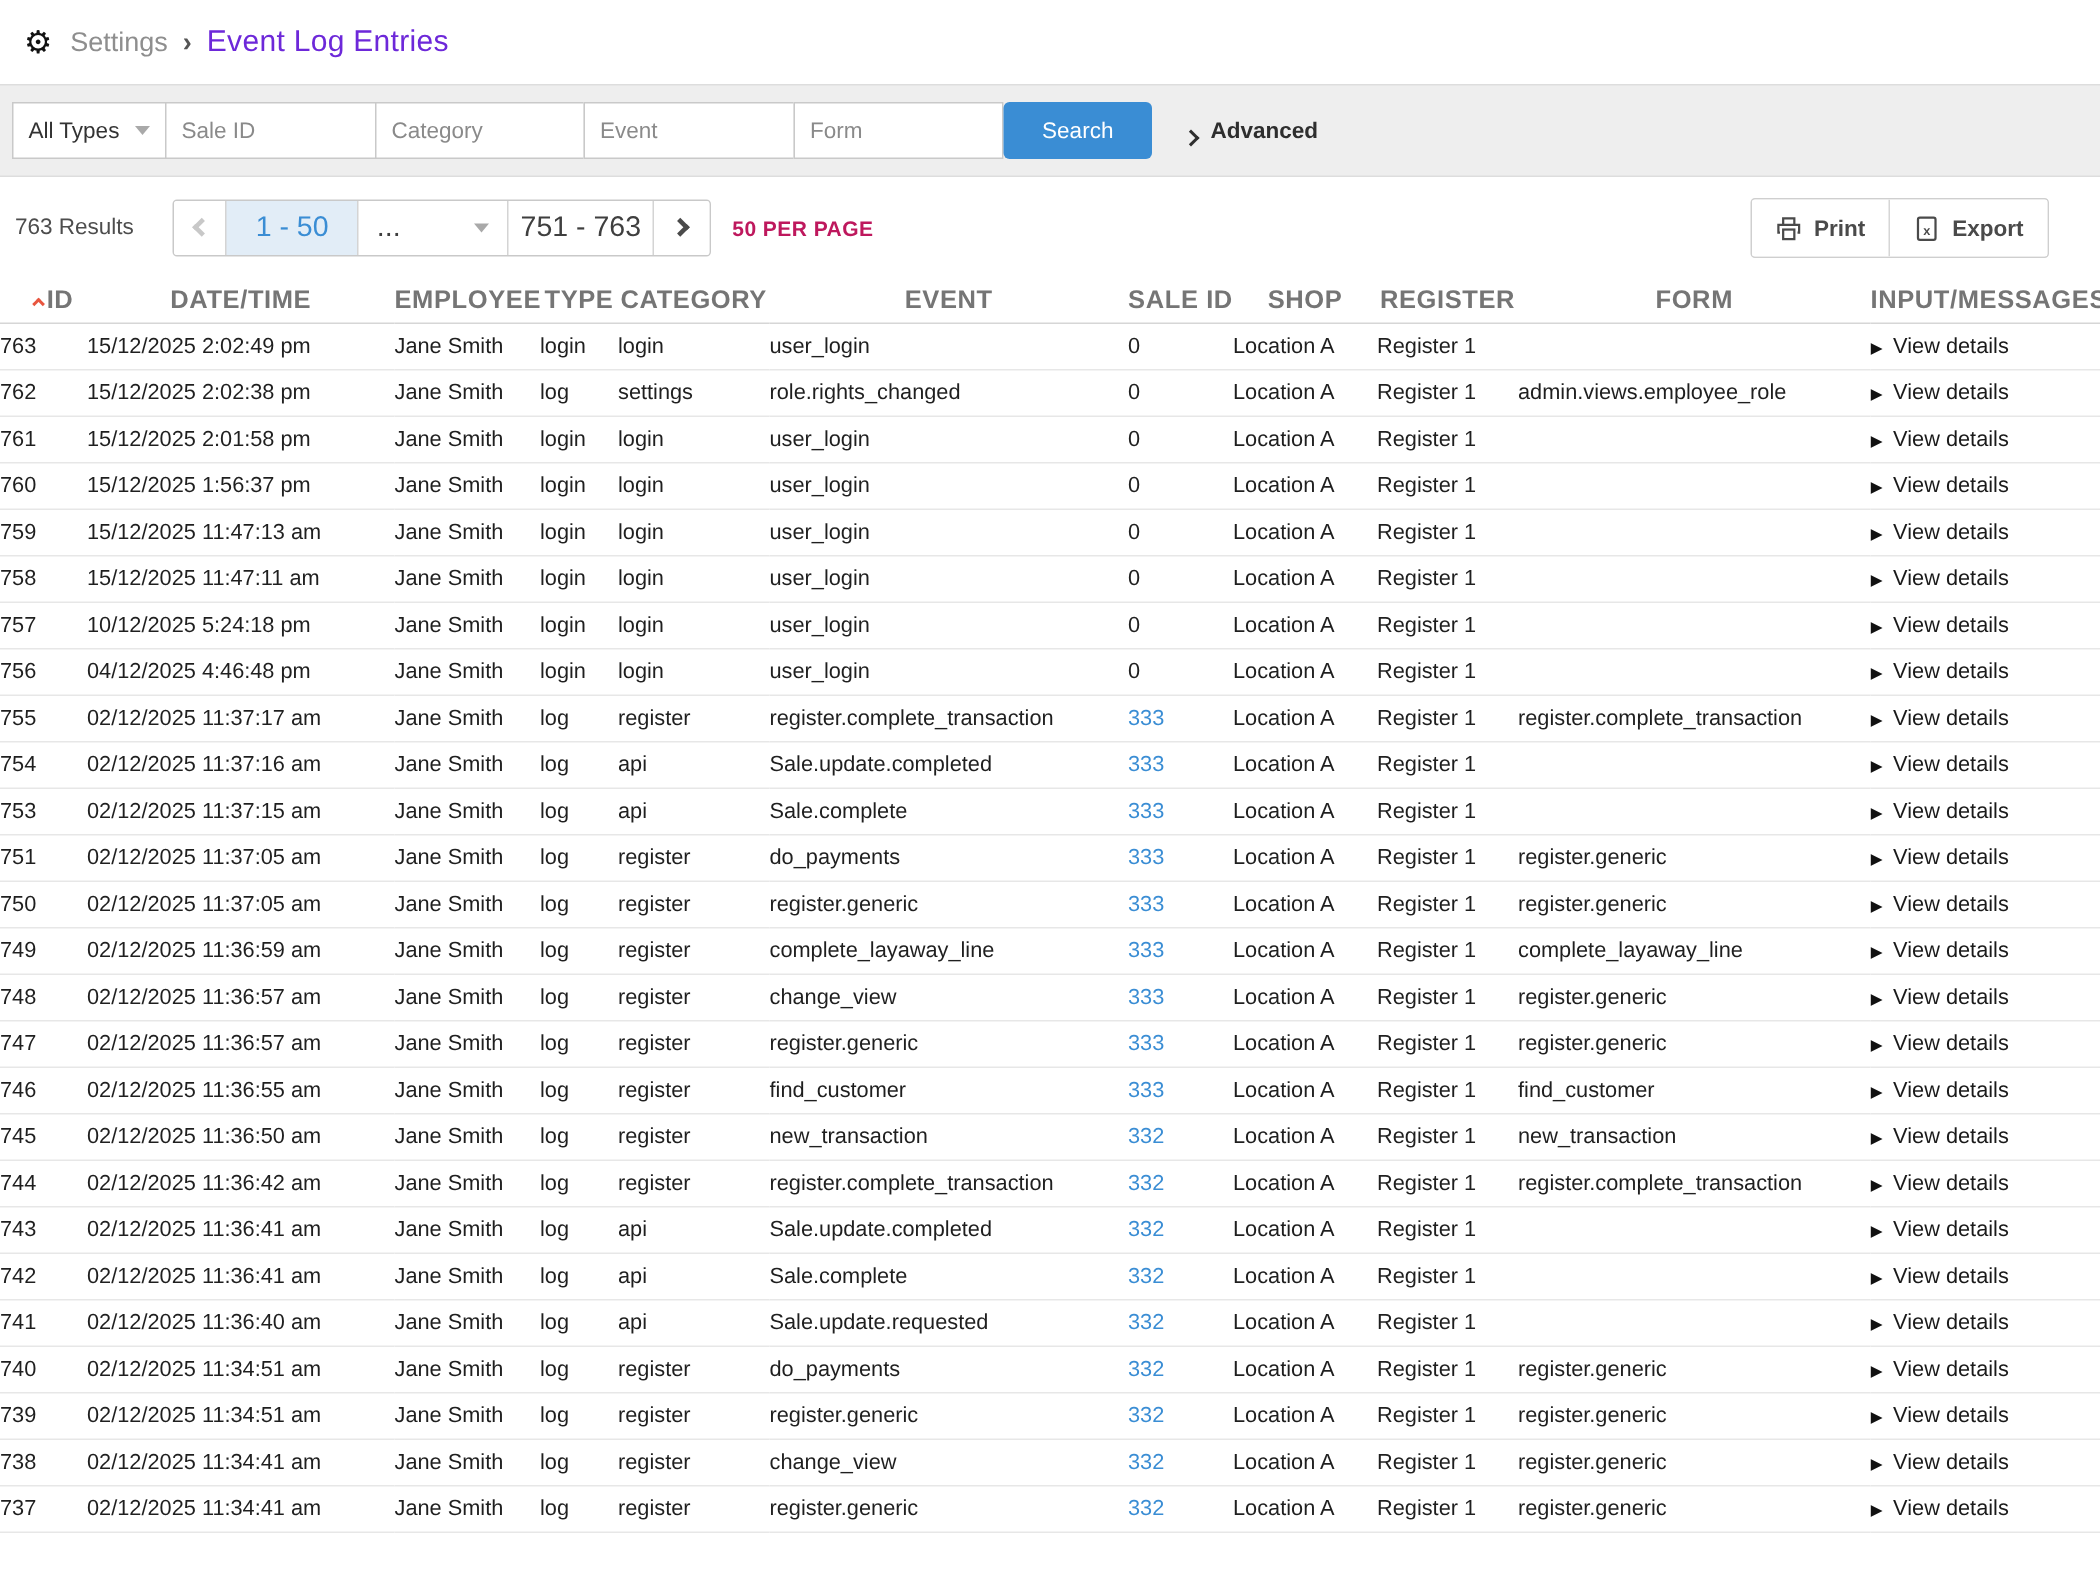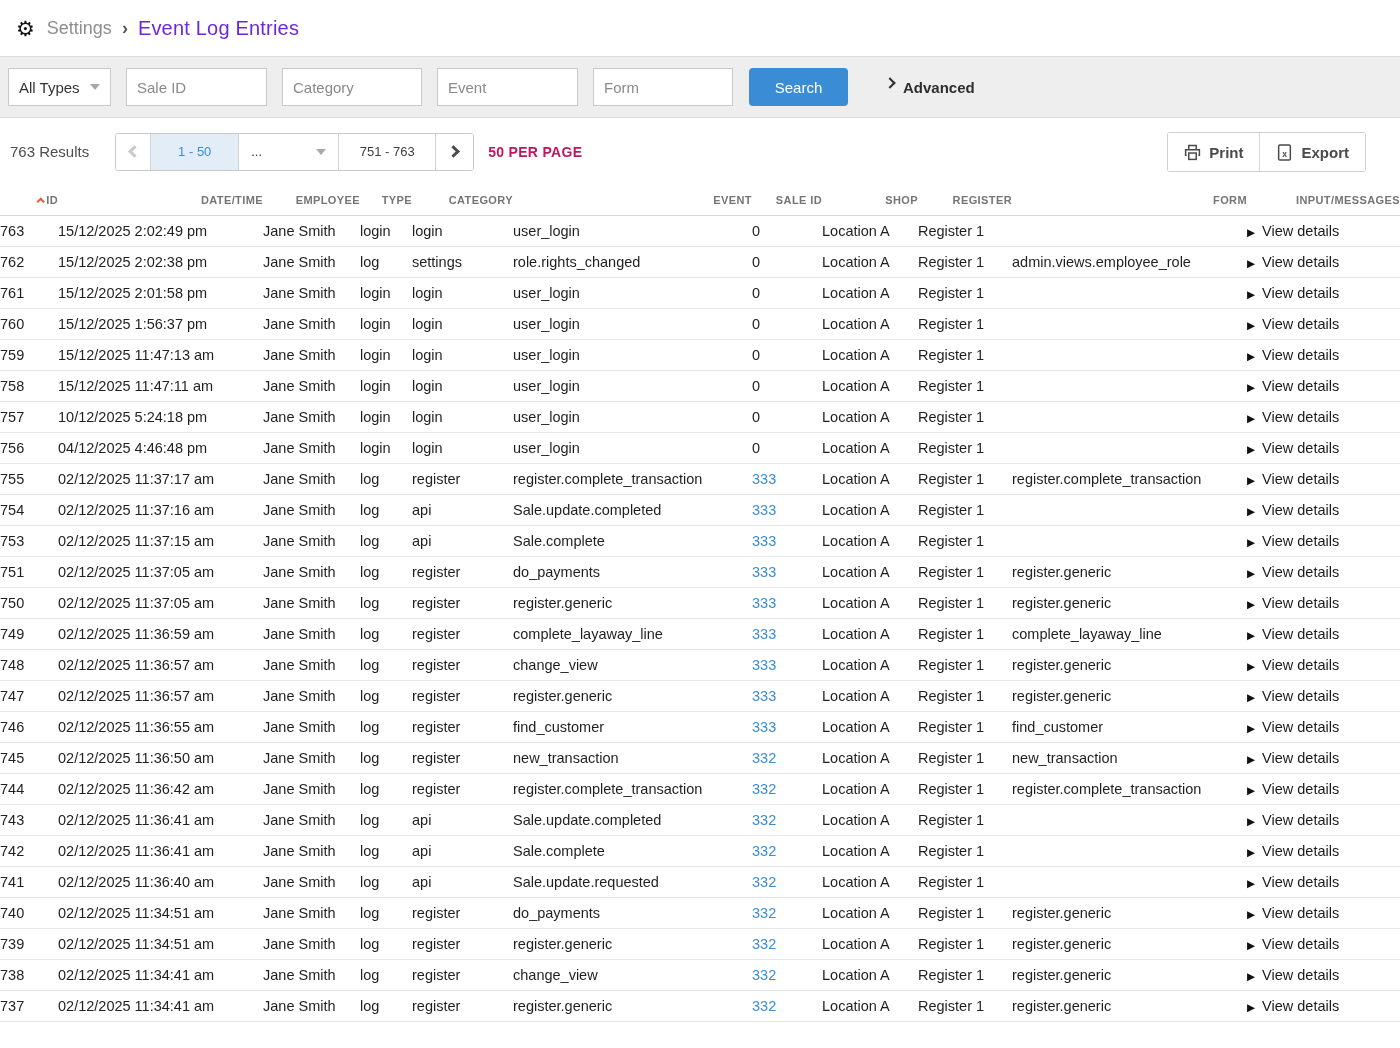--- a/index.html
+++ b/index.html
@@ -7,62 +7,62 @@
 
   
   .topbar { height:56px; display:flex; align-items:center; padding:0 16px; background:#fff; }
   .gear { font-size:21px; color:#111; margin-right:12px; line-height:1; }
   .crumb-section { font-size:18px; color:#8e8e8e; }
   .crumb-sep { font-size:18px; color:#555; margin:0 10px; font-weight:bold; }
   .crumb-page { font-size:20px; color:#6d28d9; font-weight:normal; letter-spacing:.2px; }
 
   
   .filterbar { height:62px; background:#eeeeee; border-top:1px solid #ddd; border-bottom:1px solid #ddd;
-               display:flex; align-items:center; padding:0 8px;gap:16px; }
+               display:flex; align-items:center; padding:0 8px; }
   .fbox { height:38px; background:#fff; border:1px solid #c9c9c9; display:flex; align-items:center;
           font-size:15px; color:#333; margin-left:-1px; }
   .fbox:first-child { margin-left:0; }
   .select-box { width:103px; padding:0 10px; justify-content:space-between; cursor:pointer; }
   .caret-down { width:0; height:0; border-left:5px solid transparent; border-right:5px solid transparent;
                 border-top:6px solid #a9a9a9; }
   .date-box { width:229px; padding:0 10px; justify-content:space-between; }
   .fbox input { border:none; outline:none; font-size:15px; font-family:inherit; color:#333; width:100%; height:100%; padding:0 10px; background:transparent; }
   .fbox input::placeholder { color:#8a8a8a; opacity:1; }
   .in-saleid { width:141px; } .in-category { width:140px; } .in-event { width:141px; } .in-form { width:140px; }
   .search-btn { height:38px; width:99px; background:#3a8dd4; color:#fff; border:none; font-size:15px;
                 font-family:inherit; border-radius:4px; cursor:pointer; }
-  .advanced { display:flex; align-items:flex-start; margin-left:22px; cursor:pointer; }
+  .advanced { display:flex; align-items:flex-end; margin-left:22px; cursor:pointer; }
   .chev { display:inline-block; width:8px; height:8px; border-top:2.5px solid #2e2e2e; border-right:2.5px solid #2e2e2e;
           transform:rotate(45deg); margin-right:9px; }
   .advanced-label { font-size:15px; font-weight:bold; color:#2e2e2e; }
 
   
   .toolbar { height:67px; display:flex; align-items:center; padding:0 18px 0 10px; background:#fff; position:relative; }
   .results { font-size:15px; color:#4d4d4d; margin-right:26px; }
   .pager { display:flex; align-items:stretch; border:1px solid #c9c9c9; border-radius:3px; height:38px; background:#fff; overflow:hidden; }
   .pcell { display:flex; align-items:center; justify-content:center; border-left:1px solid #d4d4d4; cursor:pointer;
-           font-size:13px; color:#3f3f3f; background:#fff; }
+           font-size:19px; color:#3f3f3f; background:#fff; }
   .pcell:first-child { border-left:none; }
   .p-prev { width:34px; } .p-next { width:38px; }
   .p-first { width:88px; background:#e2edf7; color:#3a8dd4; }
   .p-ellipsis { width:100px; justify-content:space-between; padding:0 12px; color:#3f3f3f; }
   .p-last { width:97px; }
   .arrow { display:inline-block; width:9px; height:9px; border-top:3px solid #4a4a4a; border-right:3px solid #4a4a4a; }
   .arrow-left { transform:rotate(-135deg); border-color:#c8c8c8; margin-left:3px; }
   .arrow-right { transform:rotate(45deg); margin-right:3px; }
   .perpage { font-size:14px; font-weight:bold; color:#be185d; margin-left:14px; letter-spacing:.3px; cursor:pointer; }
   .export-group { position:absolute; right:34px; top:14px; display:flex; border:1px solid #cfcfcf; border-radius:3px; overflow:hidden; }
   .tool-btn { display:flex; align-items:center; gap:8px; height:38px; padding:0 16px; background:#fff; border:none;
               border-left:1px solid #d6d6d6; font-size:15px; font-weight:bold; color:#4a4a4a; font-family:inherit; cursor:pointer; }
   .tool-btn:first-child { border-left:none; }
   .tool-btn svg { display:block; }
 
   
   table { width:1400px; border-collapse:collapse; table-layout:fixed; }
-  thead th { height:30px; font-size:11px; font-weight:bold; color:#757575; text-align:right; letter-spacing:.4px;
+  thead th { height:30px; font-size:17px; font-weight:bold; color:#757575; text-align:center; letter-spacing:.4px;
              border-bottom:1px solid #d6d6d6; white-space:nowrap; cursor:pointer; vertical-align:middle; }
   th.c-id { padding-left:13px; }
   .sort-caret { display:inline-block; width:6px; height:6px; border-top:2px solid #e8563f; border-right:2px solid #e8563f;
                 transform:rotate(-45deg) translateY(1px); margin-right:3px; }
   tbody td { height:31px; font-size:14.5px; color:#1f1f1f; border-bottom:1px solid #e7e7e7; white-space:nowrap;
              overflow:hidden; vertical-align:middle; }
   td.c-id { }
   td.link { color:#3a8dd4; cursor:pointer; }
   .view-details { cursor:pointer; color:#1a1a1a; }
   .vd-tri { font-size:10.5px; margin-right:7px; color:#111; }

